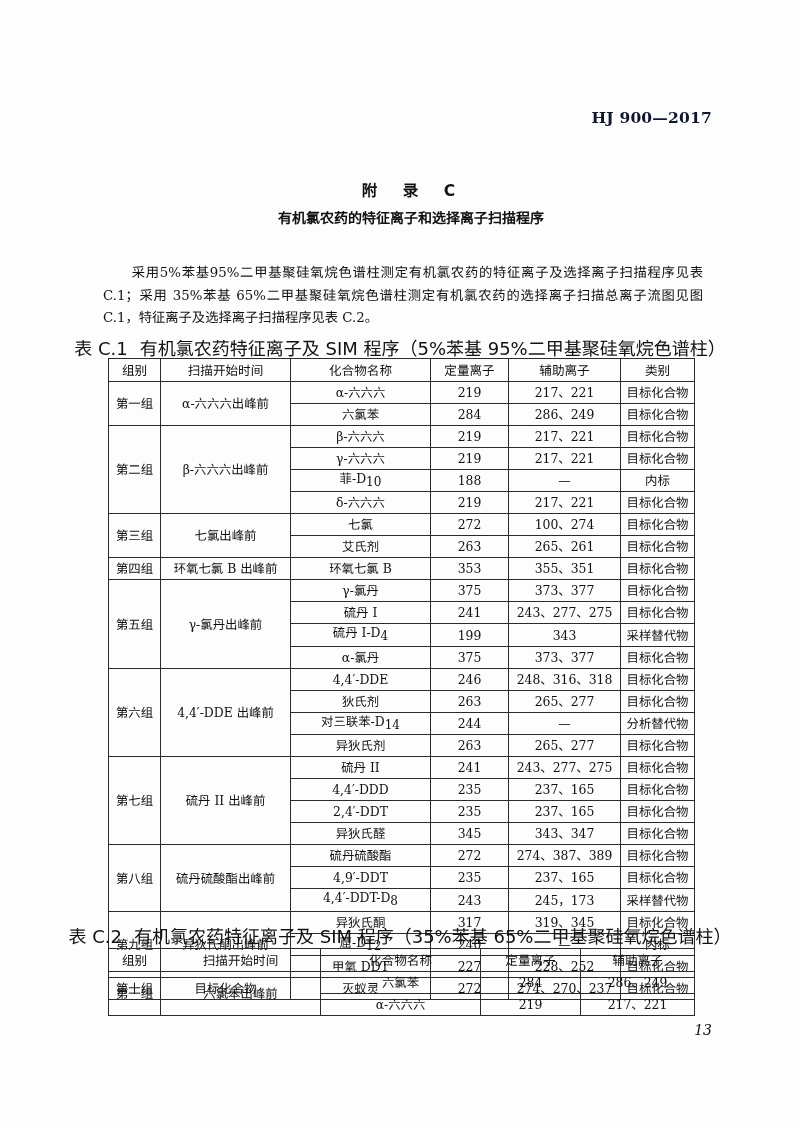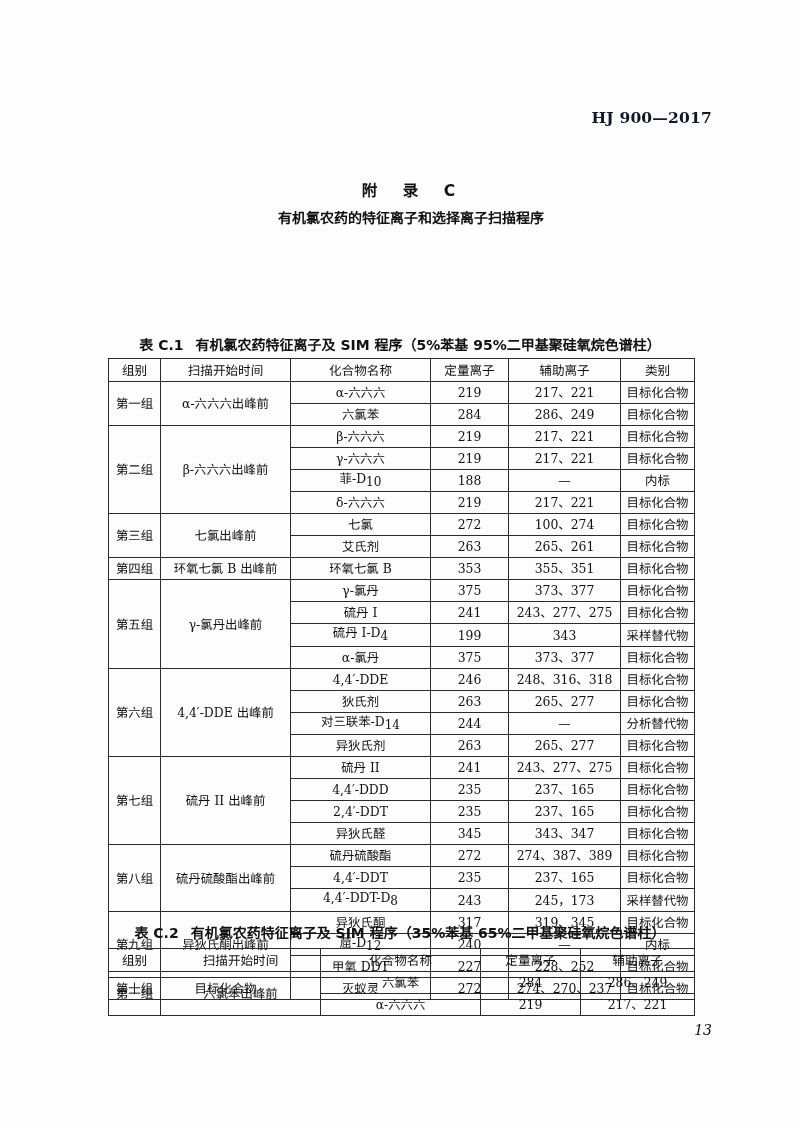--- a/index.html
+++ b/index.html
@@ -67,22 +67,22 @@
     width: 600px;
     font-size: 13.3px;
     line-height: 22.5px;
     text-align: justify;
     text-justify: inter-ideograph;
   }
   .intro .indent { display: inline-block; width: 28px; }
   
   .tbl-caption {
     font-family: "DejaVu Sans", "Liberation Sans", sans-serif;
-    font-weight: bold;
-    font-size: 14px;
+    font-weight: normal;
+    font-size: 18px;
     text-align: center;
     width: 800px;
     position: absolute;
     left: 0;
   }
   #caption-c1 { top: 334px; }
   #caption-c2 { top: 922px; }
   .cap-gap { display: inline-block; width: 12px; }
   
   table.sim {
@@ -144,20 +144,23 @@
 
 <div class="page">
 
   <div class="doc-header">HJ 900—2017</div>
 
   <div class="annex-block">
     <div class="annex-title">附　录　C</div>
     <div class="annex-name">有机氯农药的特征离子和选择离子扫描程序</div>
   </div>
 
+  <div class="intro">
+    <span class="indent"></span><span>采用5%苯基95%二甲基聚硅氧烷色谱柱测定有机氯农药的特征离子及选择离子扫描程序见表C.1；采用 35%苯基 65%二甲基聚硅氧烷色谱柱测定有机氯农药的选择离子扫描总离子流图见图 C.1，特征离子及选择离子扫描程序见表 C.2。</span>
+  </div>
 
   <div class="tbl-caption" id="caption-c1">
     <span>表 C.1</span><span class="cap-gap"></span><span>有机氯农药特征离子及 SIM 程序（5%苯基 95%二甲基聚硅氧烷色谱柱）</span>
   </div>
 
   <table class="sim" id="table-c1">
     <colgroup>
       <col class="c-grp">
         <col class="c-time">
         <col class="c-name">
@@ -318,21 +321,21 @@
         </tr>
         <tr>
           <td class="grp" rowspan="3">第八组</td>
           <td class="time" rowspan="3">硫丹硫酸酯出峰前</td>
           <td>硫丹硫酸酯</td>
           <td>272</td>
           <td>274、387、389</td>
           <td>目标化合物</td>
         </tr>
         <tr>
-          <td>4,4′-DDT</td>
+          <td>4,9′-DDT</td>
           <td>235</td>
           <td>237、165</td>
           <td>目标化合物</td>
         </tr>
         <tr>
           <td>4,4′-DDT-D<span class="sub">8</span></td>
           <td>243</td>
           <td>245，173</td>
           <td>采样替代物</td>
         </tr>

